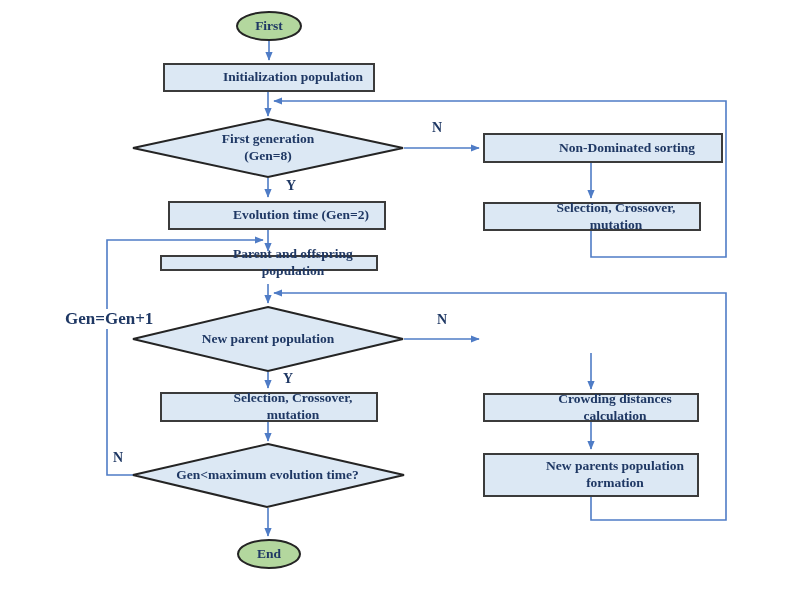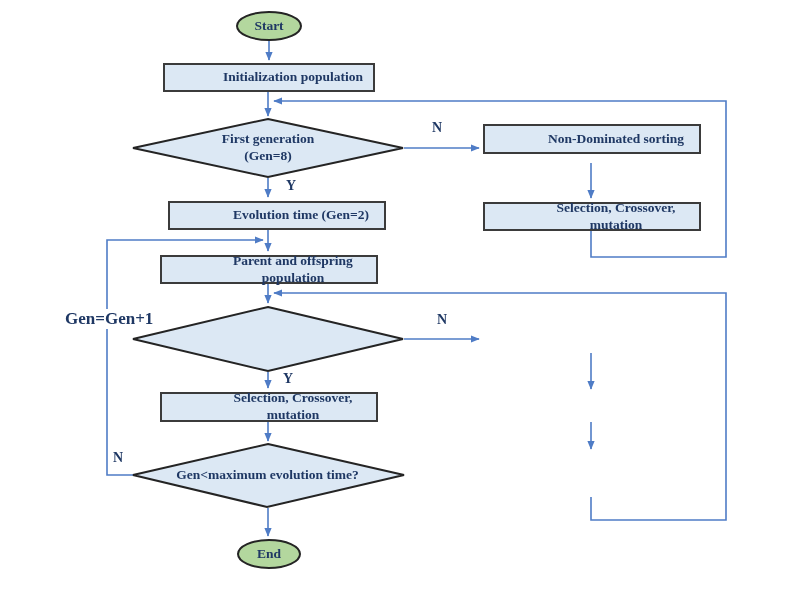--- a/index.html
+++ b/index.html
@@ -115,49 +115,59 @@
   </svg>
 
   <div class="box" style="left:163px;top:63px;width:212px;height:29px;">
     <span>Initialization population</span>
   </div>
 
   <div class="box" style="left:160px;top:201px;width:218px;height:29px;margin-left:8px;">
     <span>Evolution time (Gen=2)</span>
   </div>
 
-  <div class="box" style="left:160px;top:255px;width:218px;height:29px;">
+  <div class="box" style="left:160px;top:255px;width:218px;height:16px;">
     <span>Parent and offspring population</span>
   </div>
 
   <div class="box" style="left:160px;top:392px;width:218px;height:30px;">
     <span>Selection, Crossover, mutation</span>
   </div>
 
-  <div class="box" style="left:483px;top:124px;width:218px;height:30px;align-items:center;">
+  <div class="box" style="left:483px;top:133px;width:240px;height:30px;align-items:center;">
     <span>Non-Dominated sorting</span>
   </div>
 
   <div class="box" style="left:483px;top:202px;width:218px;height:29px;">
     <span>Selection, Crossover, mutation</span>
   </div>
 
 
+  <div class="box" style="left:483px;top:393px;width:216px;height:29px;">
+    <span>Crowding distances calculation</span>
+  </div>
 
+  <div class="box" style="left:483px;top:453px;width:216px;height:44px;">
+    <span>New parents population</span>
+    <span>formation</span>
+  </div>
 
   <div class="lbl" style="left:237px;top:14px;width:64px;height:24px;">
-    <span>Start</span>
+    <span>First</span>
   </div>
   <div class="lbl" style="left:239px;top:542px;width:60px;height:24px;">
     <span>End</span>
   </div>
 
   <div class="lbl" style="left:168px;top:126px;width:200px;height:44px;font-family:Liberation Serif, serif;">
     <span>First generation</span>
     <span>(Gen=8)</span>
+  </div>
+  <div class="lbl" style="left:168px;top:326px;width:200px;height:26px;">
+    <span>New parent population</span>
   </div>
   <div class="lbl" style="left:150px;top:462px;width:235px;height:26px;align-items:center;">
     <span>Gen&lt;maximum evolution time?</span>
   </div>
 
   <div class="edge-lbl" style="left:432px;top:120px;">N</div>
   <div class="edge-lbl" style="left:286px;top:178px;">Y</div>
   <div class="edge-lbl" style="left:437px;top:312px;">N</div>
   <div class="edge-lbl" style="left:283px;top:371px;">Y</div>
   <div class="edge-lbl" style="left:113px;top:450px;">N</div>

